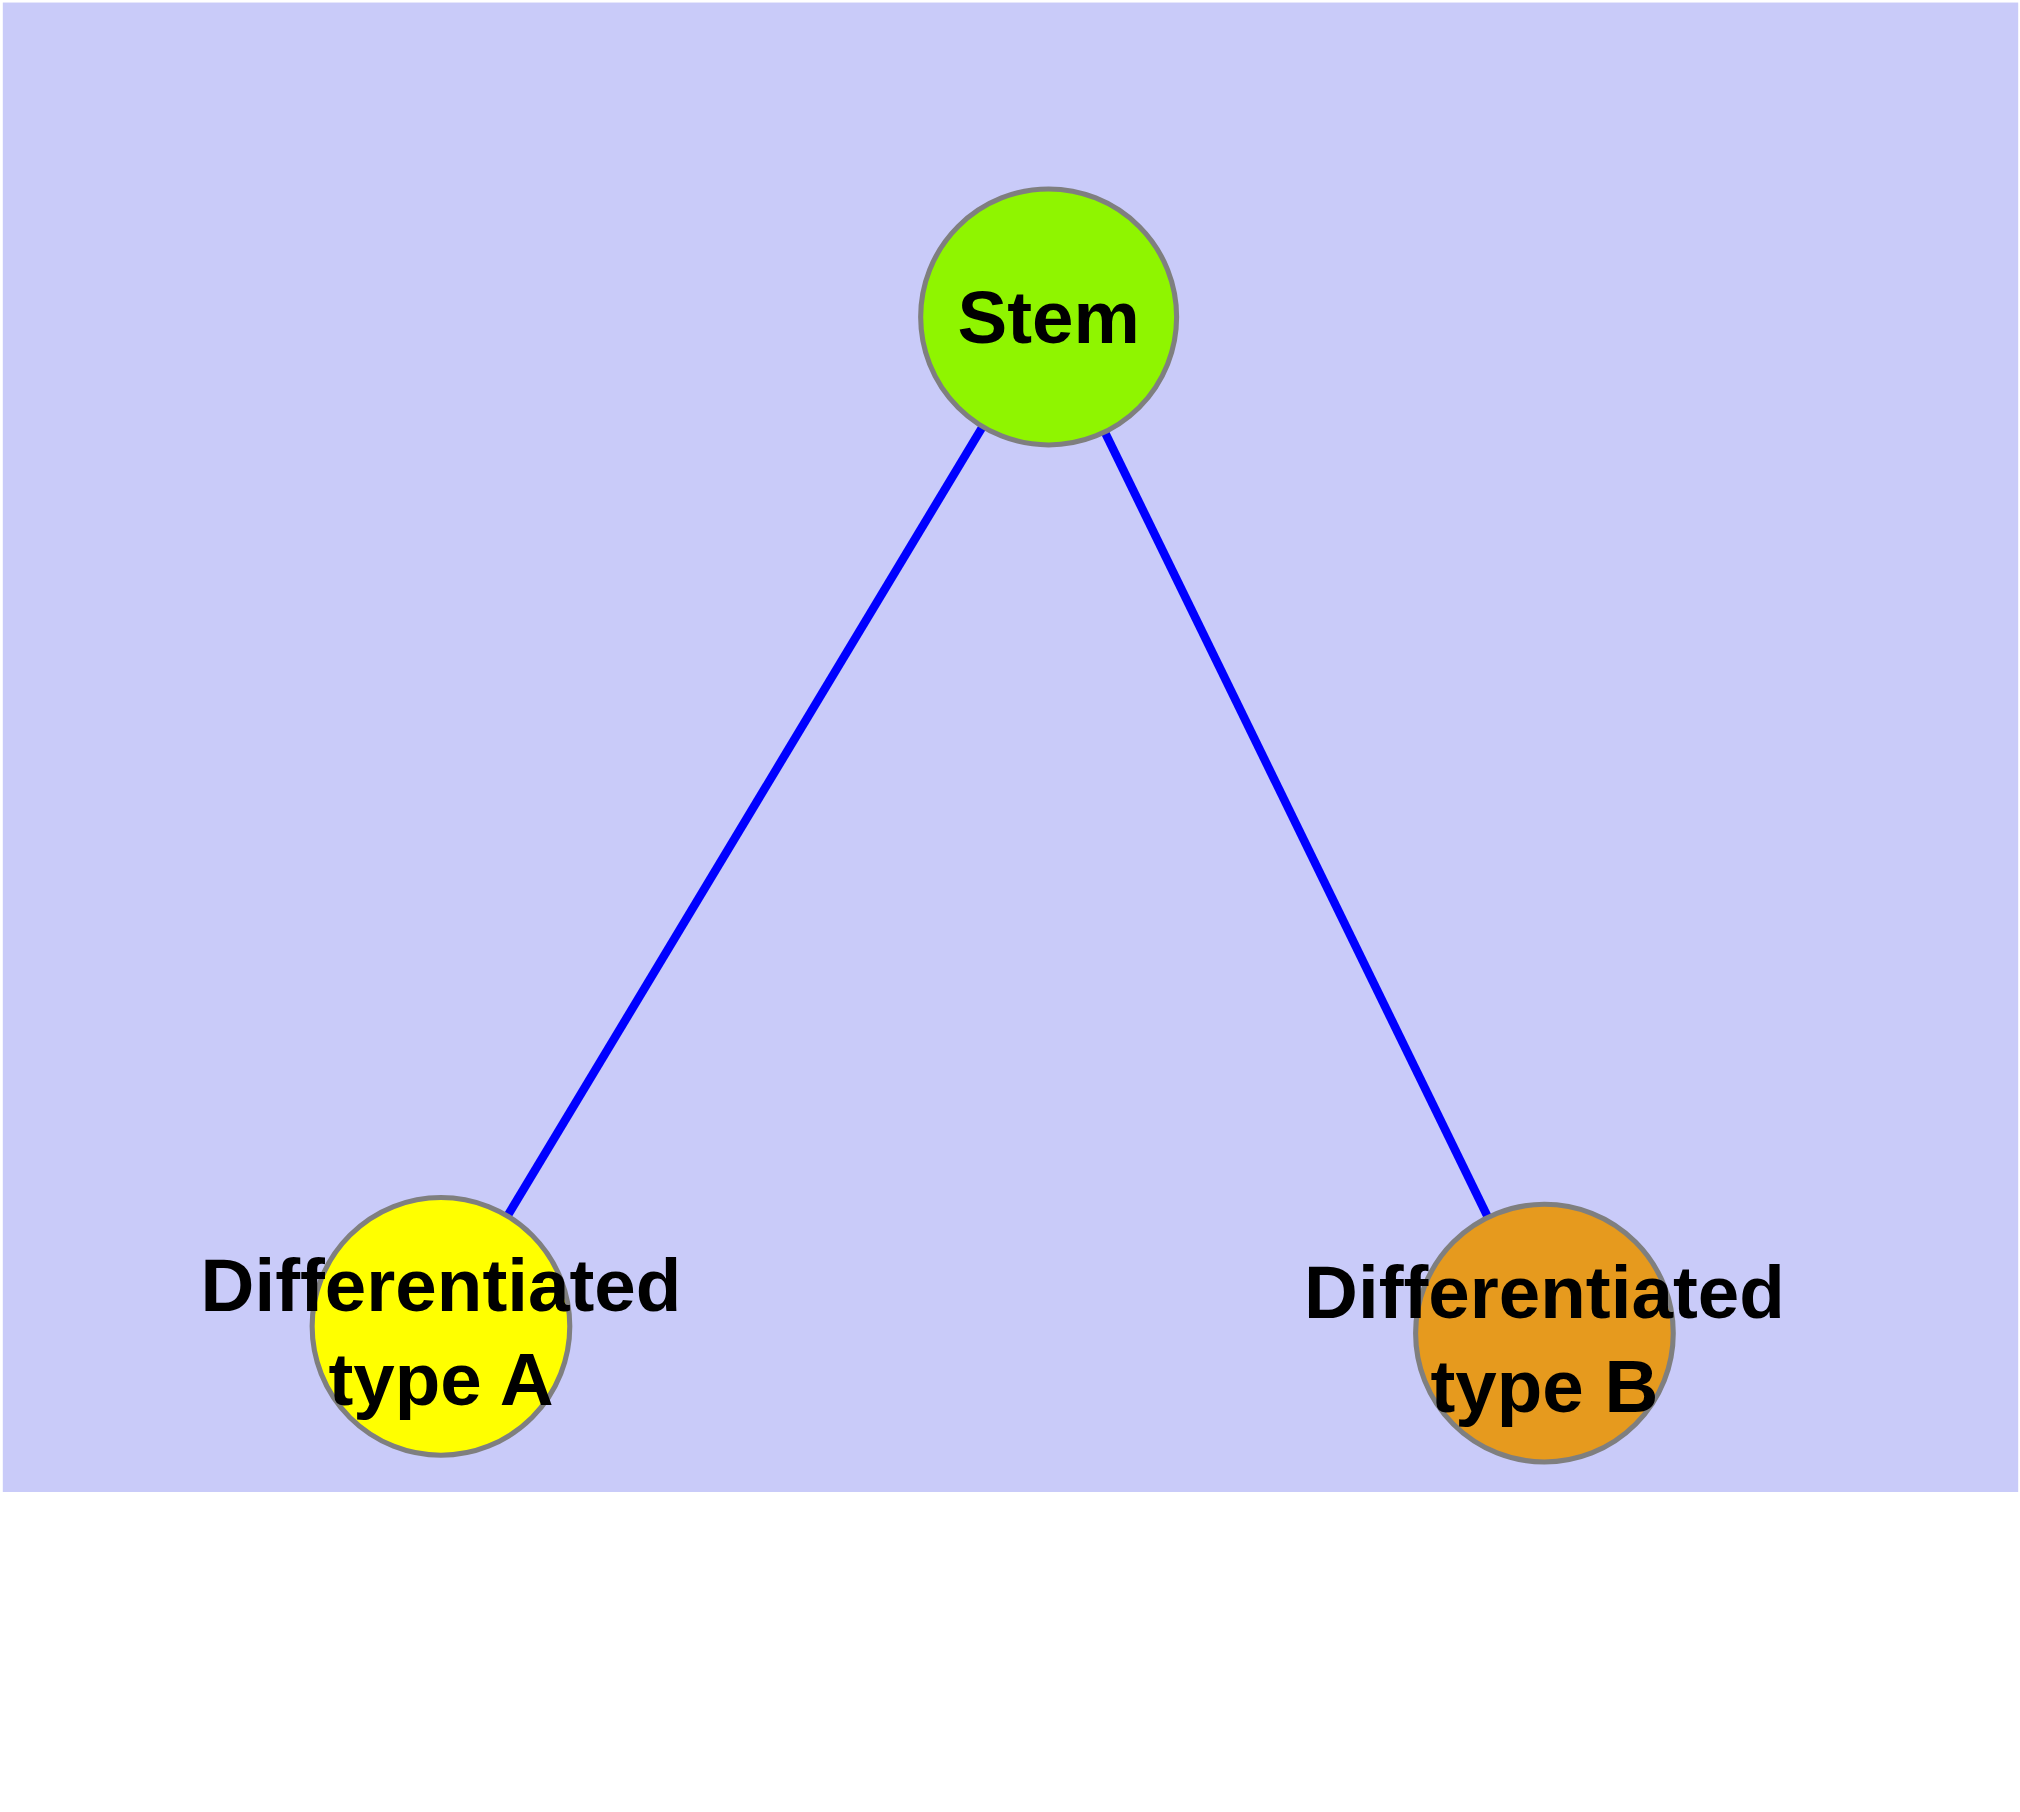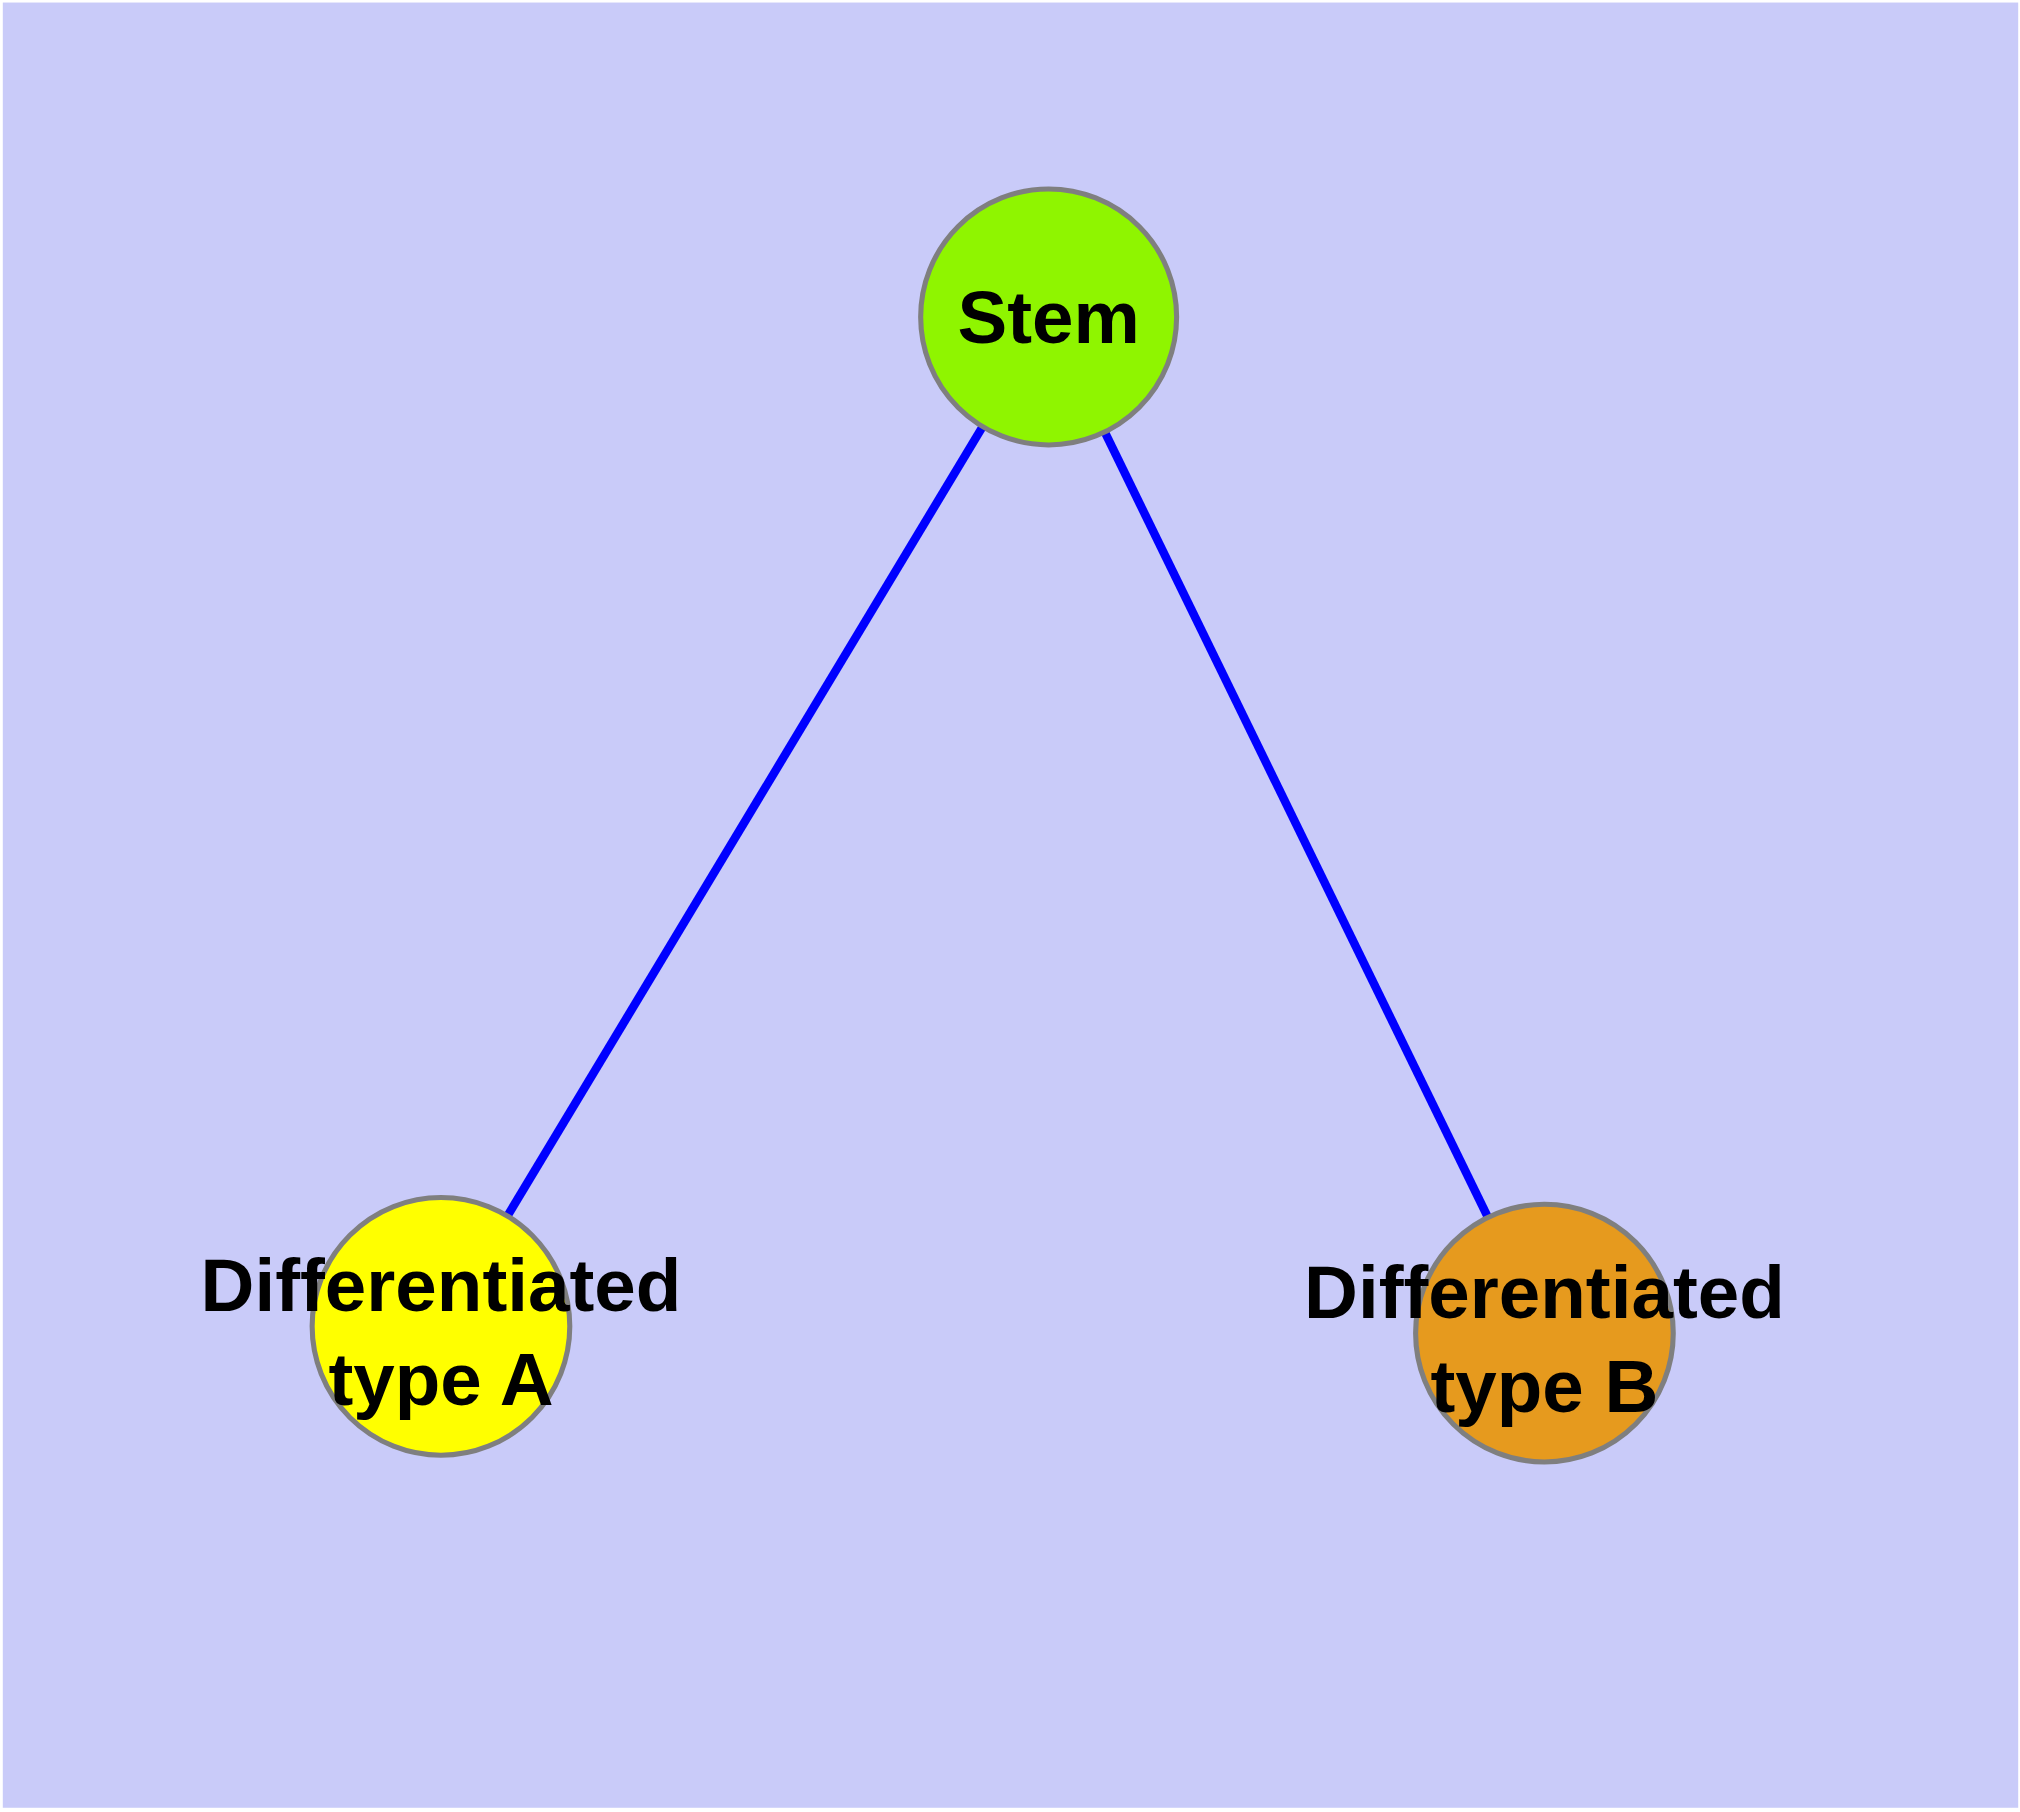--- a/index.html
+++ b/index.html
@@ -3,21 +3,21 @@
 <meta charset="utf-8">
 <style>
   html, body {
     margin: 0;
     padding: 0;
     background: #ffffff;
   }
   .canvas-wrap {
     position: relative;
     width: 2021px;
-    height: 1812px;
+    height: 1492px;
     background: #ffffff;
     overflow: hidden;
   }
   svg {
     display: block;
   }
   .edge {
     stroke-width: 10px;
     fill: none;
   }

